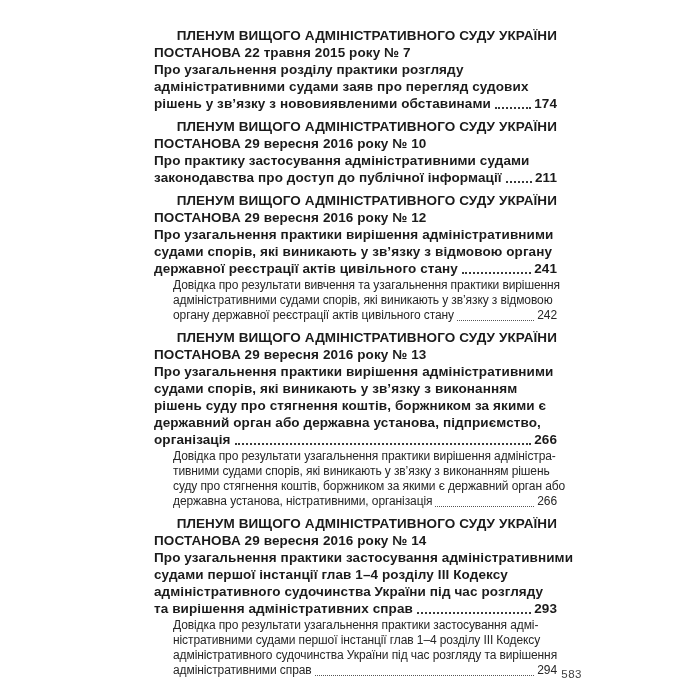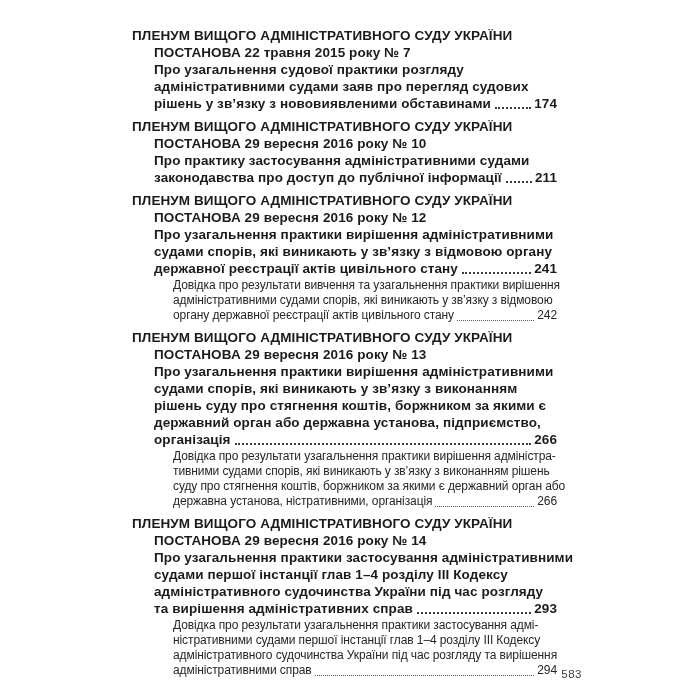--- a/index.html
+++ b/index.html
@@ -24,20 +24,21 @@
     color: #1b1b1b;
     font-weight: bold;
     font-size: 13.5px;
     line-height: 17px;
     margin-bottom: 6px;
     letter-spacing: 0.1px;
   }
   .org {
     margin-left: 0;
     white-space: nowrap;
+    text-align: right;
   }
   .line {
     margin-left: 22px;
     white-space: nowrap;
   }
   .leaderline {
     display: flex;
     align-items: flex-end;
     white-space: nowrap;
   }
@@ -83,21 +84,21 @@
   }
 </style>
 </head>
 <body>
 
 <div class="page">
   <div class="content">
       <div class="entry">
         <div class="org">ПЛЕНУМ ВИЩОГО АДМІНІСТРАТИВНОГО СУДУ УКРАЇНИ</div>
         <div class="line">ПОСТАНОВА 22 травня 2015 року № 7</div>
-        <div class="line">Про узагальнення судової практики розгляду</div>
+        <div class="line">Про узагальнення розділу практики розгляду</div>
         <div class="line">адміністративними судами заяв про перегляд судових</div>
         <div class="line leaderline">
           <span class="txt">рішень у зв’язку з нововиявленими обставинами</span>
           <span class="dots"></span>
           <span class="pg">174</span>
         </div>
       </div>
       <div class="entry">
         <div class="org">ПЛЕНУМ ВИЩОГО АДМІНІСТРАТИВНОГО СУДУ УКРАЇНИ</div>
         <div class="line">ПОСТАНОВА 29 вересня 2016 року № 10</div>

